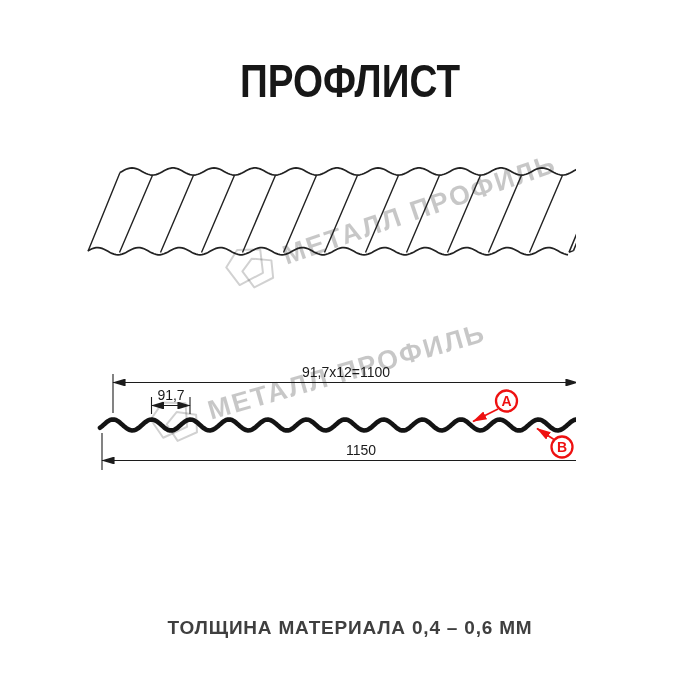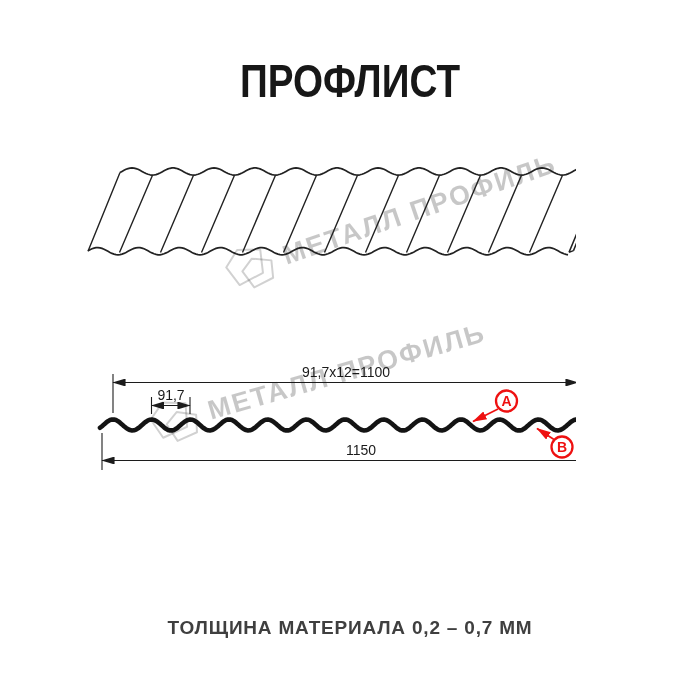--- a/index.html
+++ b/index.html
@@ -109,14 +109,14 @@
       <circle cx="506.5" cy="401" r="10.5" fill="none" stroke="#ee1111" stroke-width="2.3"></circle>
       <text class="red-letter" x="506.5" y="406" text-anchor="middle" fill="#ee1111">A</text>
     </g>
     <g>
       <line x1="554" y1="439.5" x2="537" y2="428.5" stroke="#ee1111" stroke-width="1.6" marker-end="url(#mR)"></line>
       <circle cx="562" cy="447" r="10.5" fill="none" stroke="#ee1111" stroke-width="2.3"></circle>
       <text class="red-letter" x="562" y="452" text-anchor="middle" fill="#ee1111">B</text>
     </g>
   </svg>
 
-  <div class="footer-note">ТОЛЩИНА МАТЕРИАЛА 0,2 – 0,7 ММ</div>
+  <div class="footer-note">ТОЛЩИНА МАТЕРИАЛА 0,4 – 0,6 ММ</div>
 </div>
 
 </body></html>

